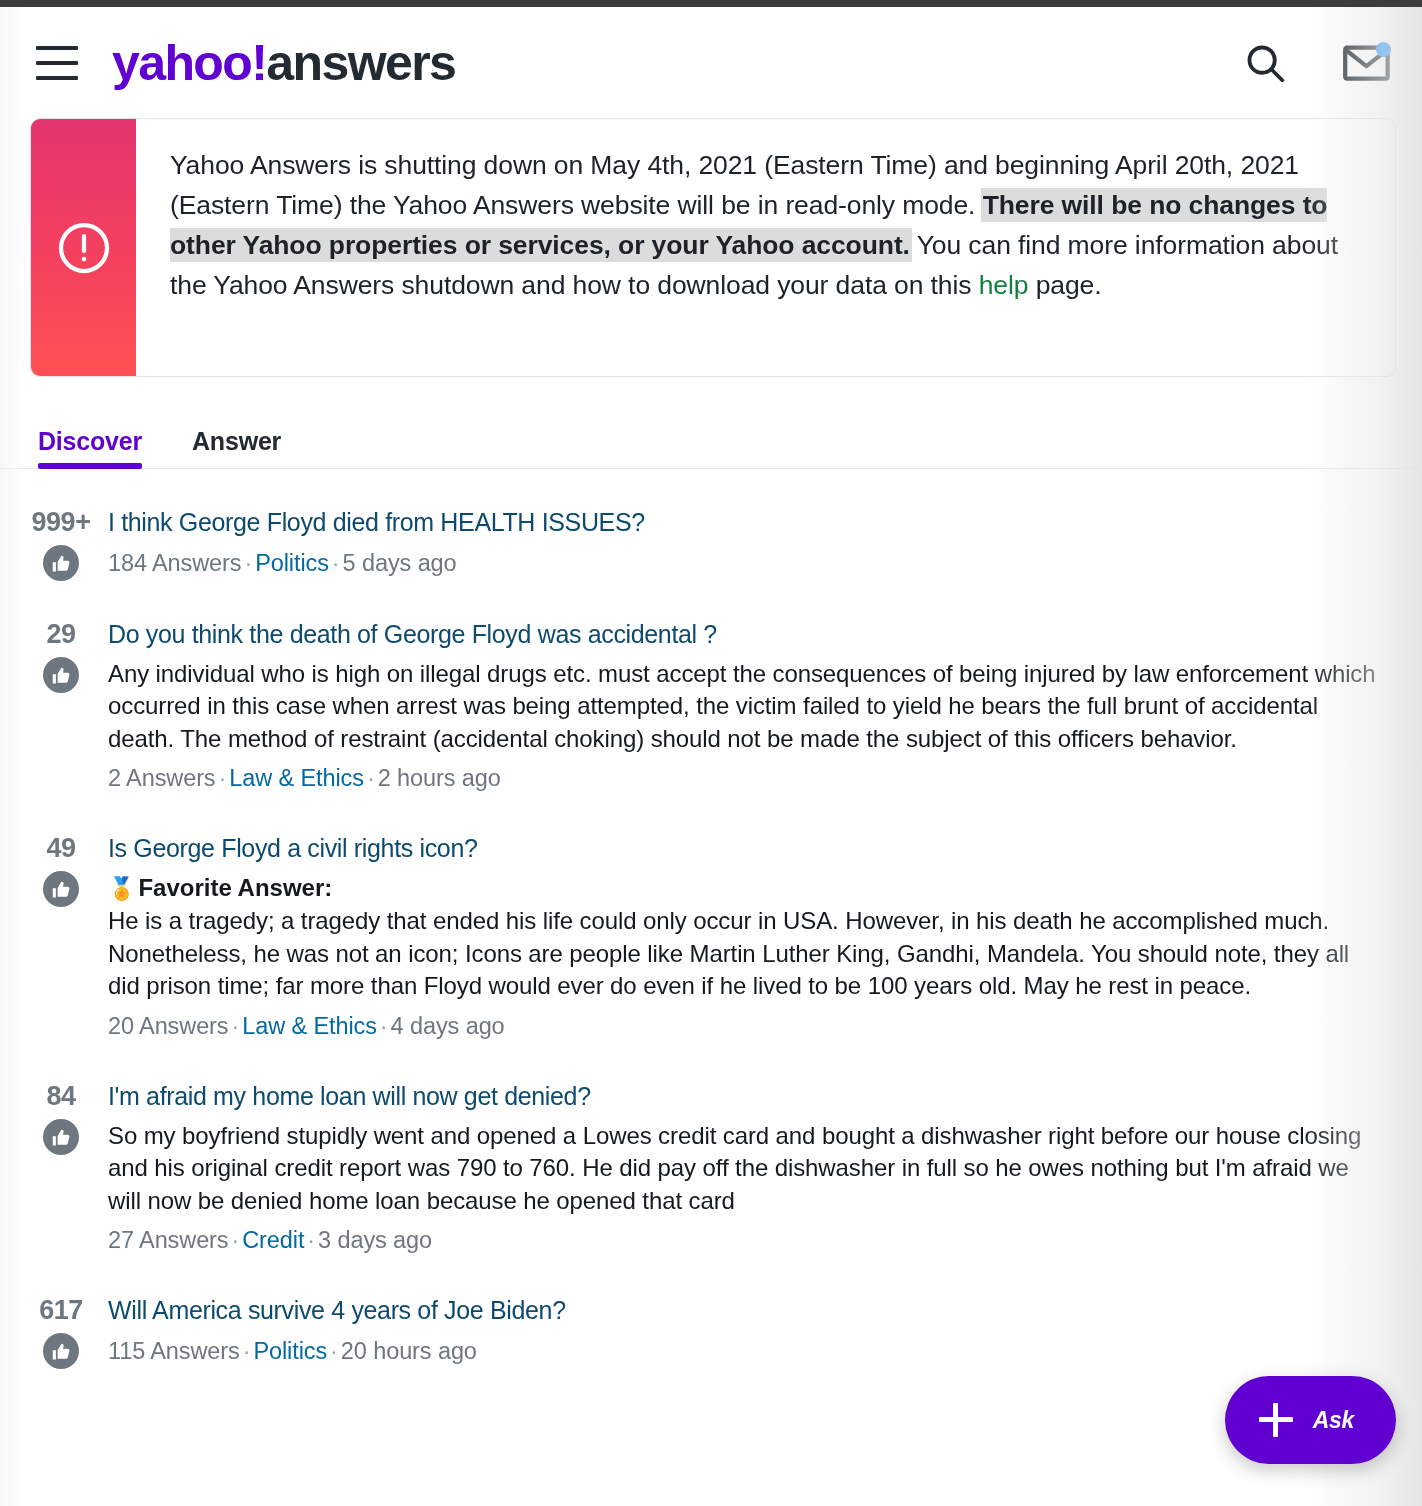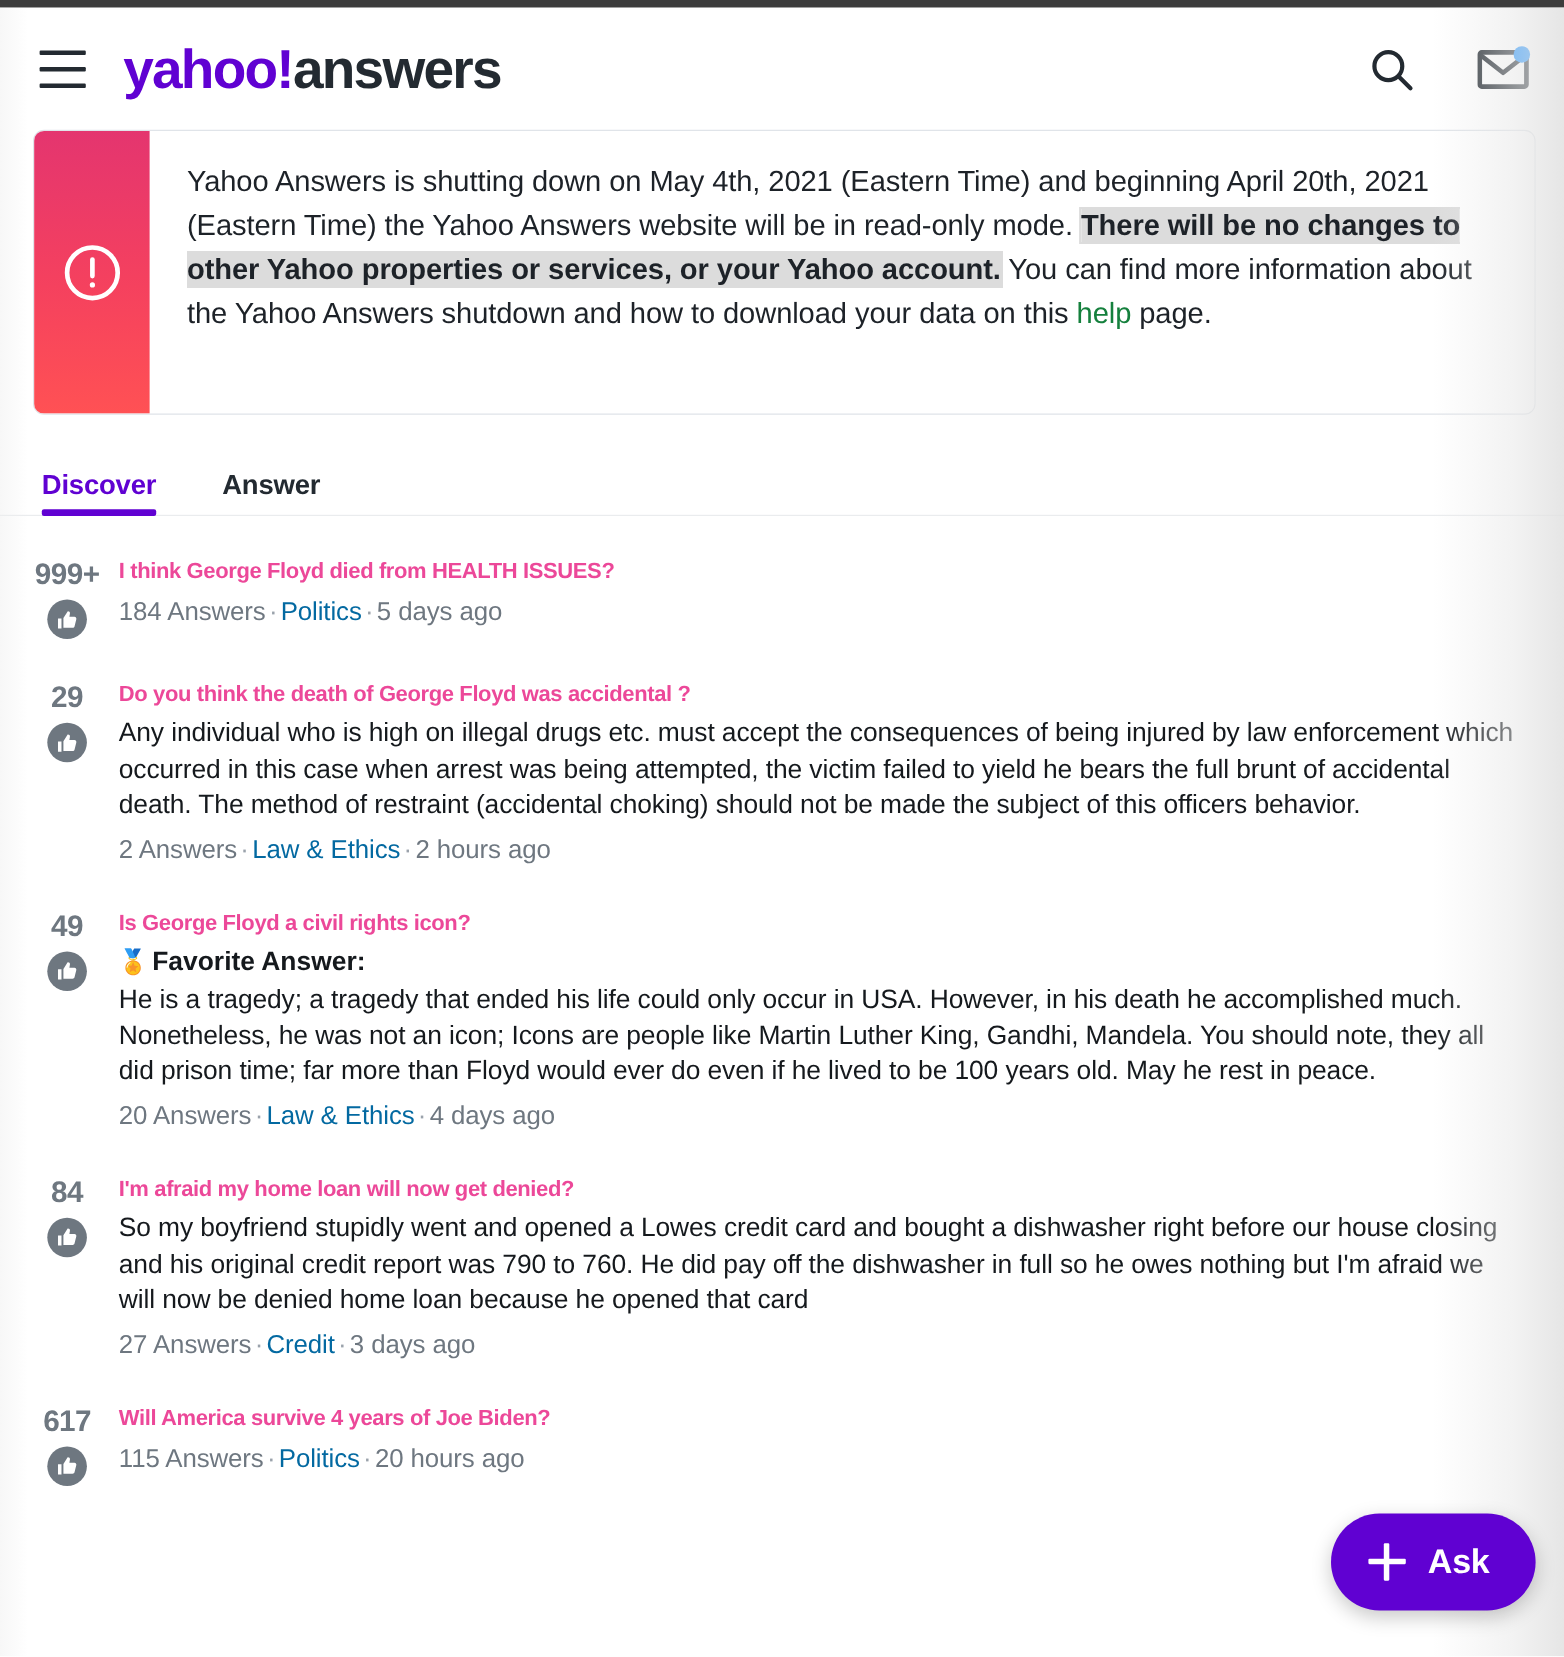--- a/index.html
+++ b/index.html
@@ -127,21 +127,21 @@
   }
   .alert-body a {
     color: #15803d;
     text-decoration: none;
   }
 
   
   .tabs {
     display: flex;
     align-items: flex-end;
-    gap: 10px;
+    gap: 0;
     padding: 26px 0 0 38px;
     border-bottom: 1px solid #e8eaed;
     height: 92px;
   }
   .tab {
     font-size: 25px;
     font-weight: 700;
     color: #232a31;
     padding: 0 0 12px 0;
     margin-right: 50px;
@@ -193,23 +193,23 @@
     justify-content: center;
     cursor: pointer;
   }
   .thumb-circle svg { display:block; }
 
   .q-content {
     flex: 1 1 auto;
     padding-right: 10px;
   }
   .q-title {
-    font-size: 20px;
-    font-weight: 700;
-    color: #ec4899;
+    font-size: 25px;
+    font-weight: 400;
+    color: #0c4a6e;
     line-height: 1.22;
     letter-spacing: -0.35px;
     cursor: pointer;
     margin-bottom: 8px;
   }
   .fav-line {
     font-size: 24px;
     font-weight: 700;
     color: #15191d;
     line-height: 1.33;
@@ -260,23 +260,24 @@
   .ask-fab .plus::before,
   .ask-fab .plus::after {
     content: "";
     position: absolute;
     background: #fff;
     border-radius: 1px;
   }
   .ask-fab .plus::before { left: 0; right: 0; top: 14px; height: 5px; }
   .ask-fab .plus::after { top: 0; bottom: 0; left: 14px; width: 5px; }
   .ask-fab .label {
-    font-size: 31px;
+    font-size: 23px;
     font-weight: 700;
     letter-spacing: -0.3px;
+    font-style: italic;
   }
 
   
   .edge-shade {
     position: absolute;
     top: 7px; right: 0; bottom: 0;
     width: 120px;
     pointer-events: none;
     background: linear-gradient(90deg, rgba(255,255,255,0) 0%, rgba(232,232,232,0.55) 62%, rgba(225,225,225,0.85) 100%);
     z-index: 5;

